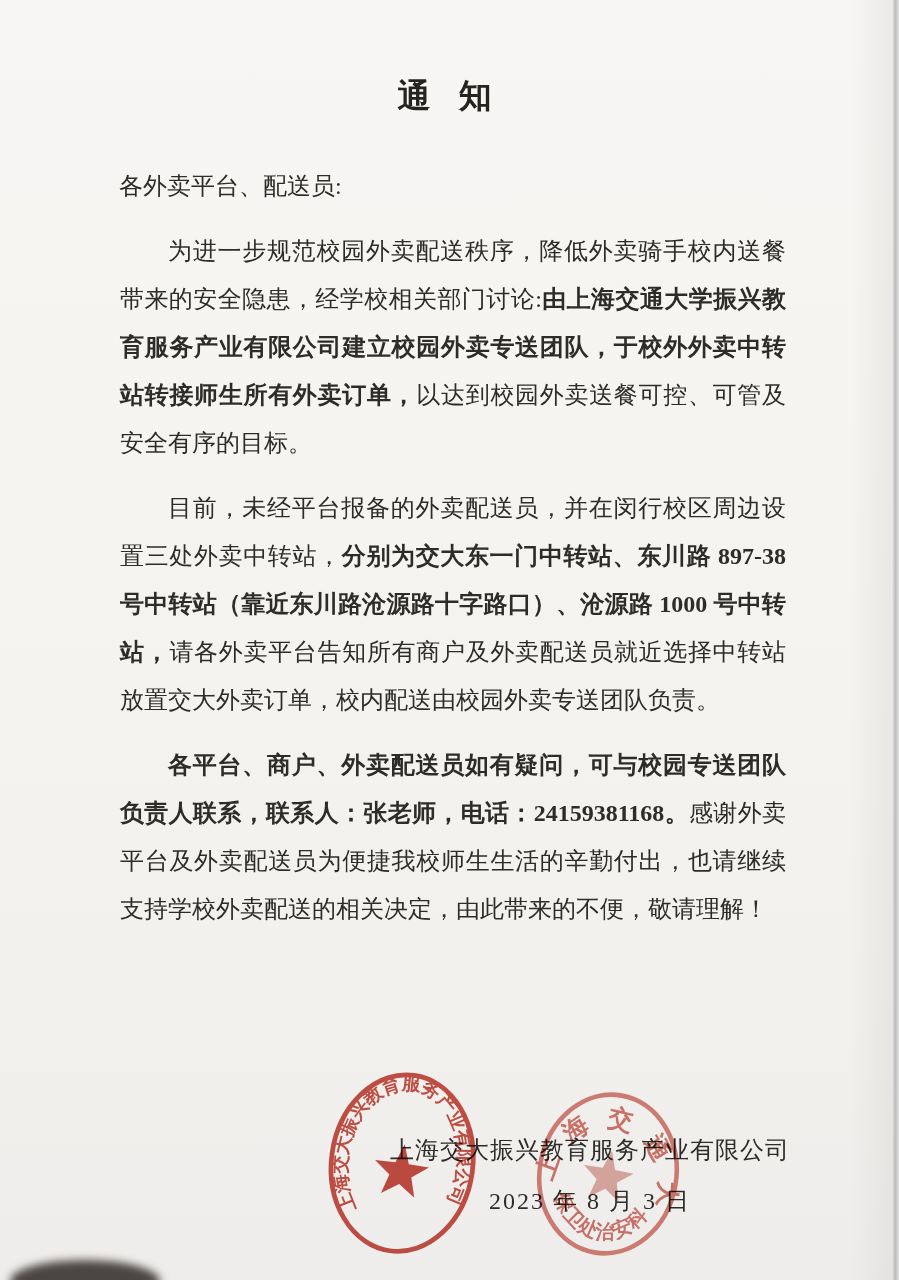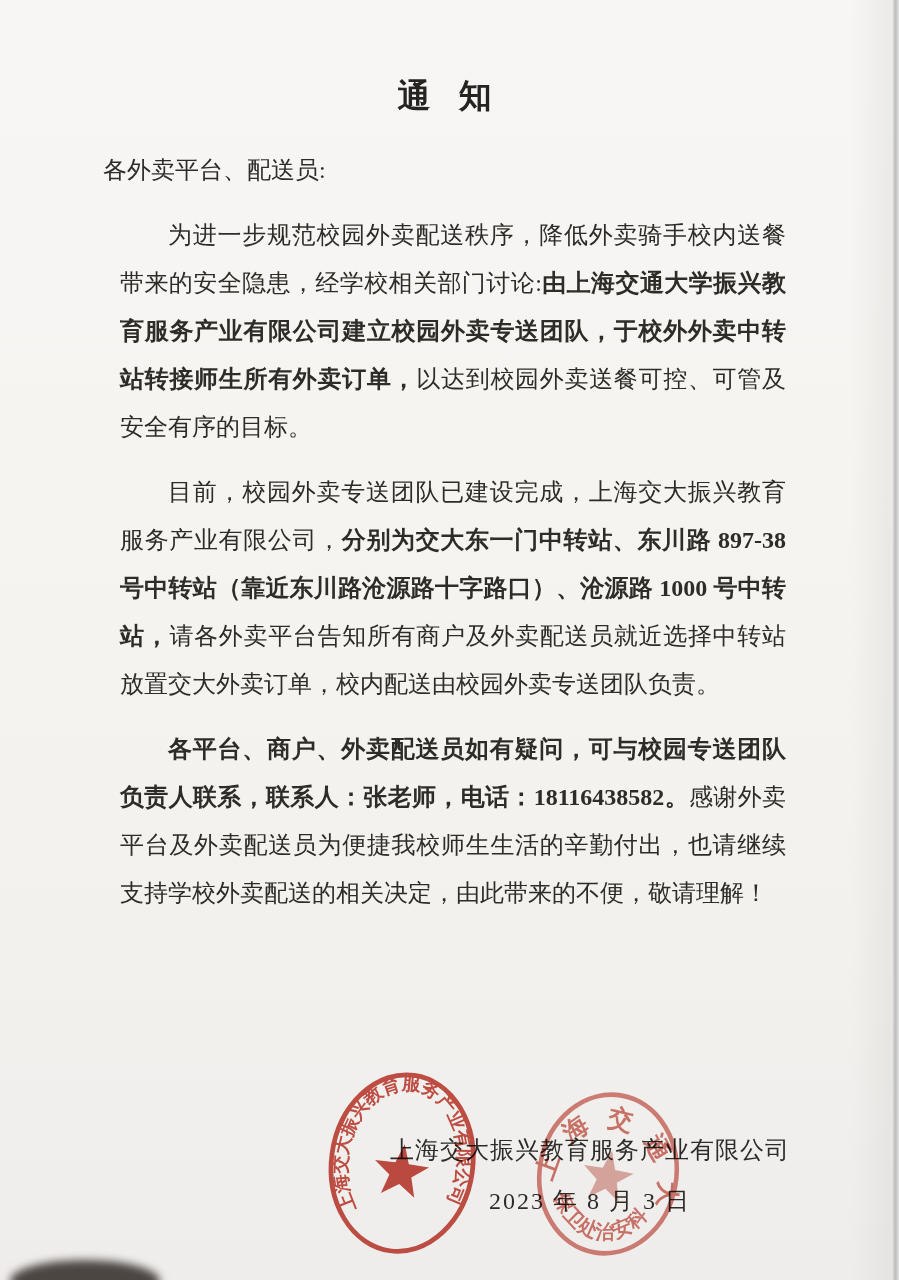--- a/index.html
+++ b/index.html
@@ -30,21 +30,21 @@
   .doc-title{
     position:absolute;top:74px;left:0;right:0;margin:0;
     text-align:center;font-size:33px;font-weight:700;
     letter-spacing:10px;color:#262421;
     font-family:"Liberation Serif","DejaVu Serif",serif;
   }
   .doc-body{
     position:absolute;top:146px;left:103px;width:700px;
     font-size:24px;line-height:48px;text-align:justify;
   }
-  .salutation{margin:0;}
+  .salutation{margin:16px;}
   .para{margin:17px;text-indent:2em;}
   .seg-b{font-weight:700;}
   .signature{
     position:absolute;top:1134px;left:240px;width:700px;
     text-align:center;z-index:1;
   }
   .signature .company{font-size:24px;letter-spacing:1px;}
   .signature .sig-date{font-size:24px;margin-top:19px;letter-spacing:2px;}
   .stamp{
     position:absolute;z-index:2;
@@ -59,24 +59,24 @@
 
 <div class="page">
 
   <h1 class="doc-title">通 知</h1>
 
   <div class="doc-body">
     <p class="salutation">各外卖平台、配送员:</p>
 
     <p class="para"><span>为进一步规范校园外卖配送秩序，降低外卖骑手校内送餐带来的安全隐患，经学校相关部门讨论:</span><span class="seg-b">由上海交通大学振兴教育服务产业有限公司建立校园外卖专送团队，于校外外卖中转站转接师生所有外卖订单，</span><span>以达到校园外卖送餐可控、可管及安全有序的目标。</span></p>
 
-    <p class="para"><span>目前，校园外卖专送团队已建设完成，上海交大振兴教育服务产业有限公司，</span><span class="seg-b">分别为交大东一门中转站、东川路 897-38 号中转站（靠近东川路沧源路十字路口）、沧源路 1000 号中转站，</span><span>请各外卖平台告知所有商户及外卖配送员就近选择中转站放置交大外卖订单，校内配送由校园外卖专送团队负责。</span></p>
+    <p class="para"><span>目前，未经平台报备的外卖配送员，并在闵行校区周边设置三处外卖中转站，</span><span class="seg-b">分别为交大东一门中转站、东川路 897-38 号中转站（靠近东川路沧源路十字路口）、沧源路 1000 号中转站，</span><span>请各外卖平台告知所有商户及外卖配送员就近选择中转站放置交大外卖订单，校内配送由校园外卖专送团队负责。</span></p>
 
 
-    <p class="para"><span class="seg-b">各平台、商户、外卖配送员如有疑问，可与校园专送团队负责人联系，联系人：张老师，电话：18116438582。</span><span>感谢外卖平台及外卖配送员为便捷我校师生生活的辛勤付出，也请继续支持学校外卖配送的相关决定，由此带来的不便，敬请理解！</span></p>
+    <p class="para"><span class="seg-b">各平台、商户、外卖配送员如有疑问，可与校园专送团队负责人联系，联系人：张老师，电话：24159381168。</span><span>感谢外卖平台及外卖配送员为便捷我校师生生活的辛勤付出，也请继续支持学校外卖配送的相关决定，由此带来的不便，敬请理解！</span></p>
   </div>
 
   <div class="signature">
     <div class="company">上海交大振兴教育服务产业有限公司</div>
     <div class="sig-date">2023 年 8 月 3 日</div>
   </div>
 
   <svg class="stamp stamp-left" viewBox="0 0 180 210" preserveAspectRatio="none" aria-hidden="true">
     <ellipse cx="90" cy="104" rx="74" ry="93" fill="none" stroke="#c23a2e" stroke-width="5"></ellipse>
     <path id="sealPathL" d="M 49 158 A 58 77 0 1 1 131 158" fill="none"></path>

